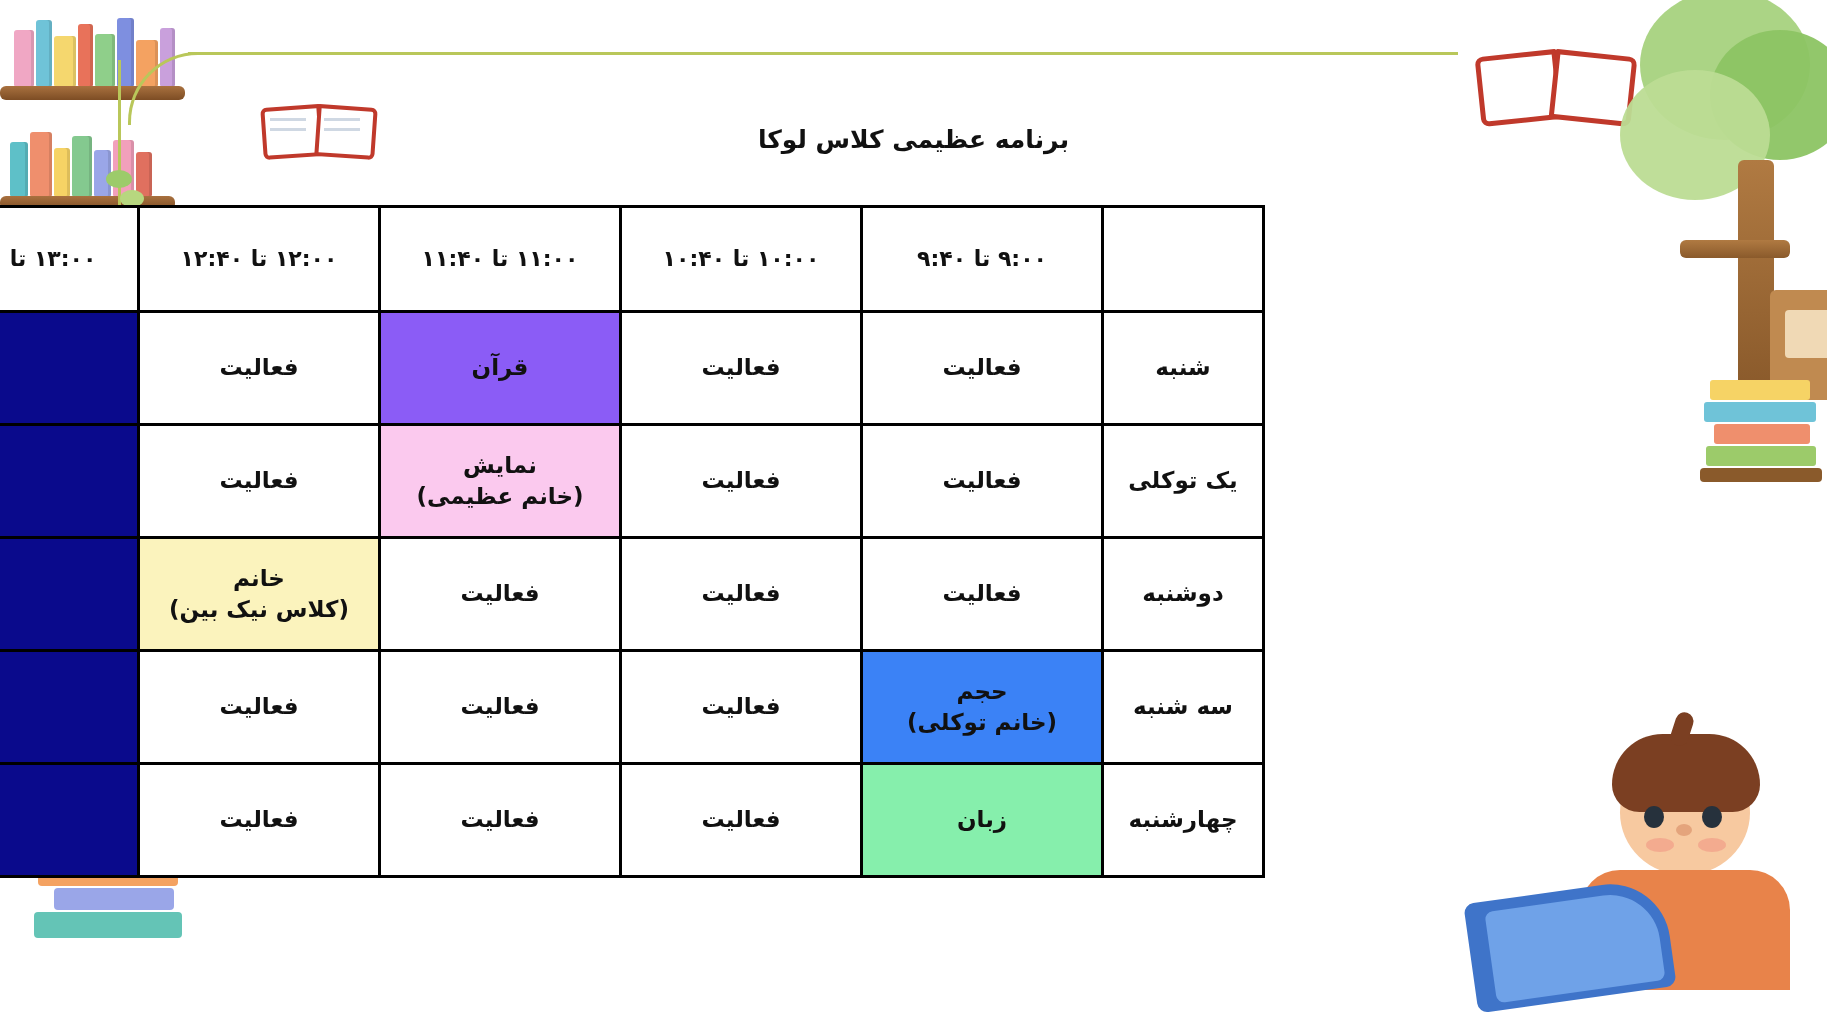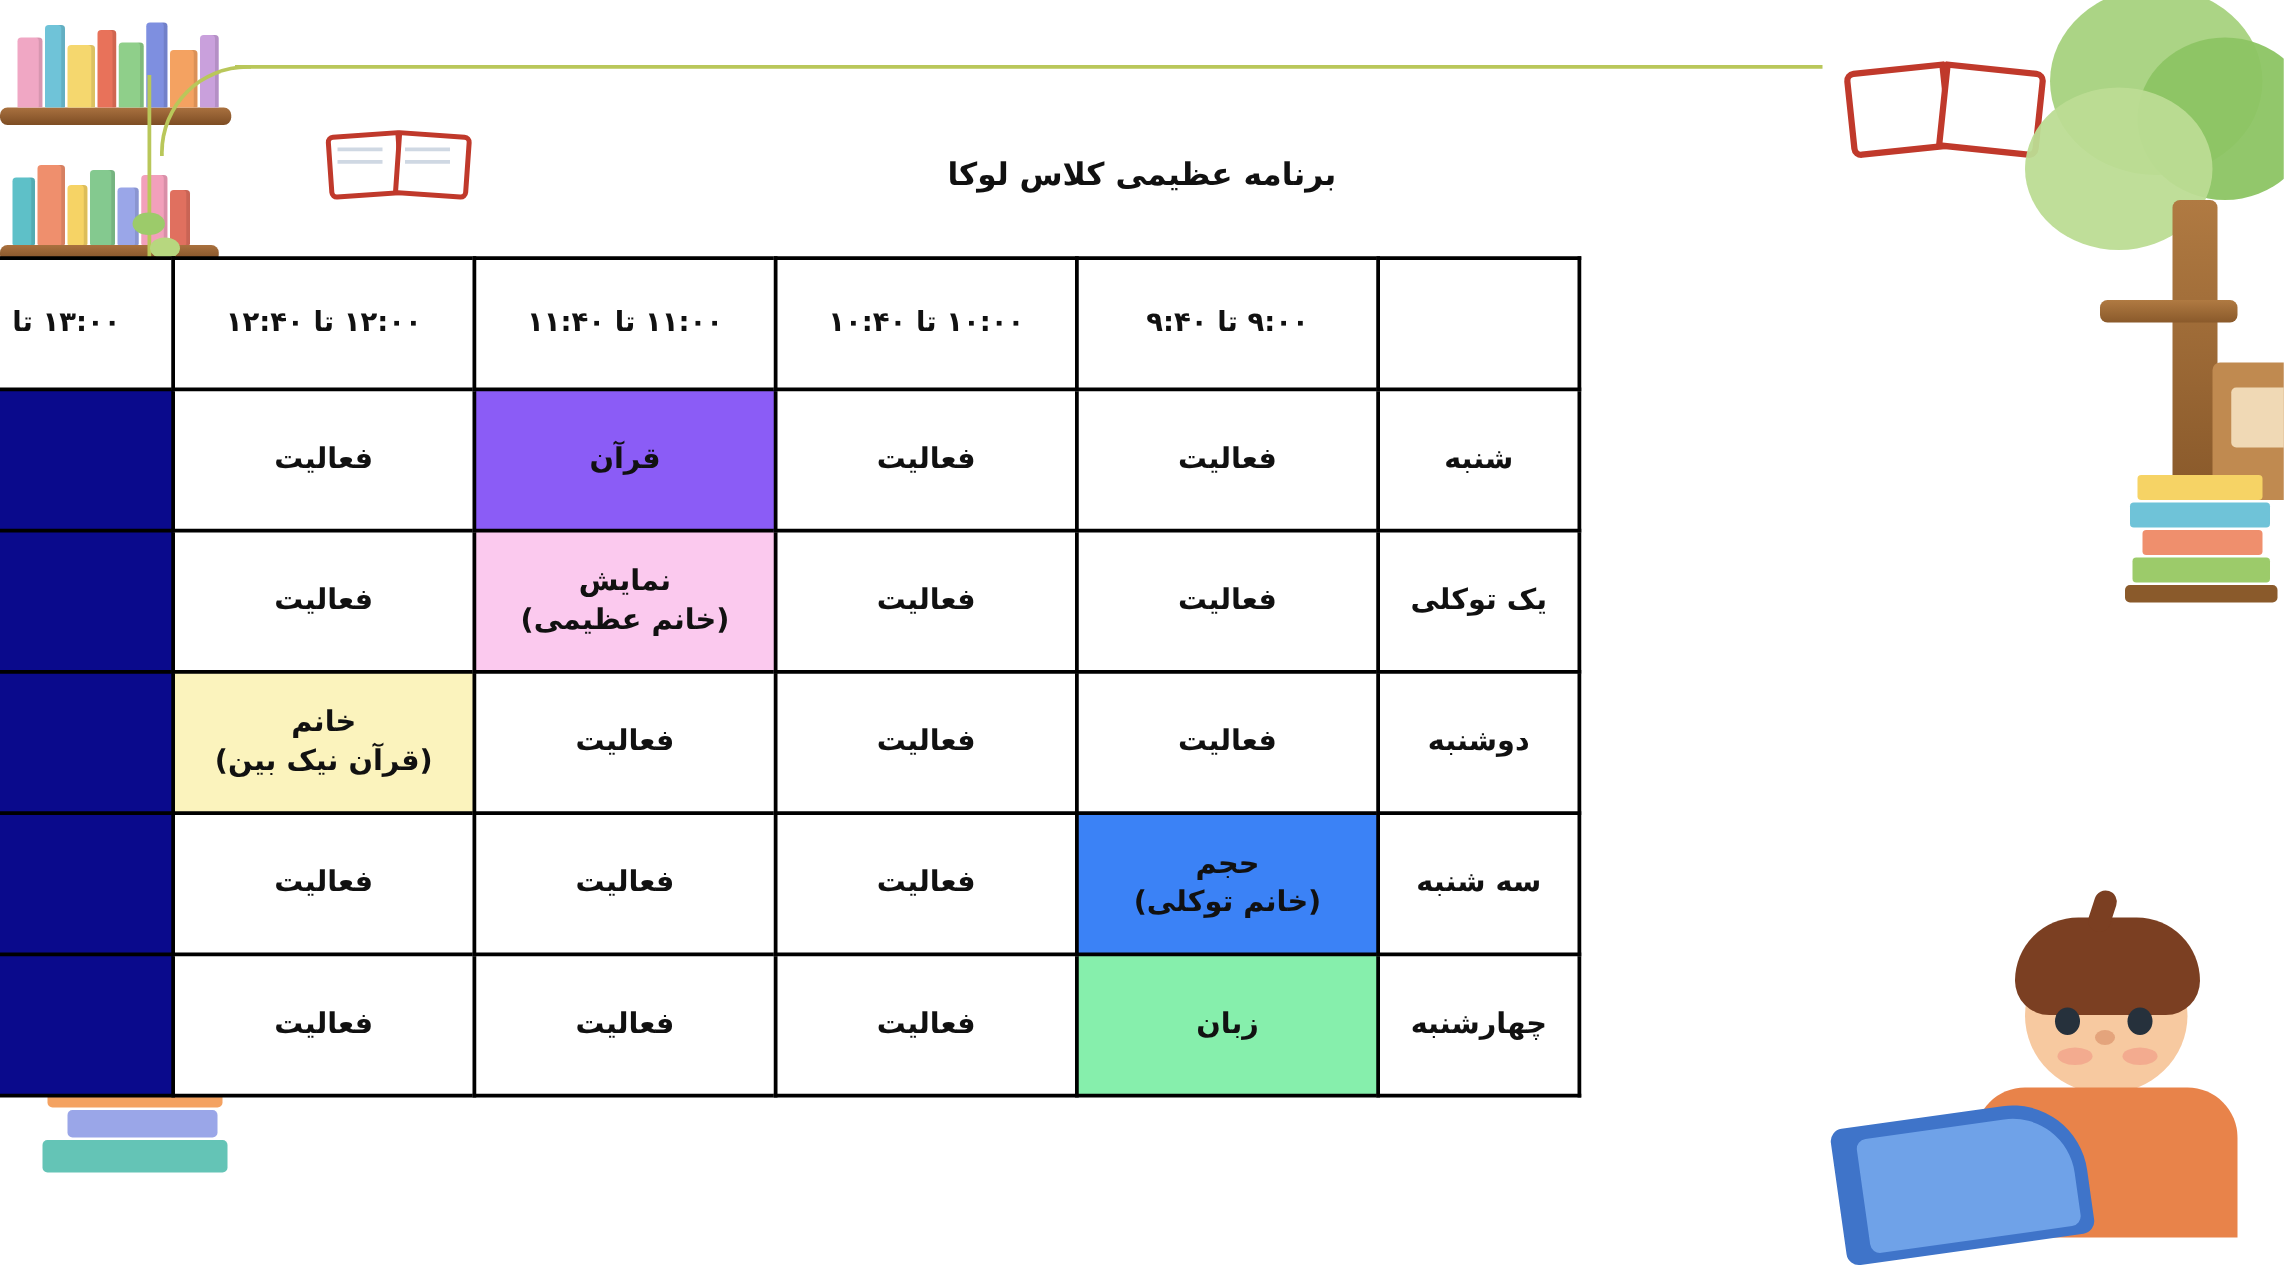--- a/index.html
+++ b/index.html
@@ -249,21 +249,21 @@
             <span class="sub">فعالیت</span>
           </td>
           <td class="col-slot" style="background: rgb(255, 255, 255);">
             <span class="sub">فعالیت</span>
           </td>
           <td class="col-slot" style="background: rgb(255, 255, 255);">
             <span class="sub">فعالیت</span>
           </td>
           <td class="col-slot" style="background: rgb(251, 243, 189);">
             <span class="sub">خانم</span>
-            <span class="sub">(قرآن نیک بین)</span>
+            <span class="sub">(کلاس نیک بین)</span>
           </td>
           <td class="col-slot cell-blocked" style="background: rgb(10, 10, 140);"></td>
         </tr>
         <tr>
           <td class="col-day">سه شنبه</td>
           <td class="col-slot" style="background: #3b82f6;">
             <span class="sub">حجم</span>
             <span class="sub">(خانم توکلی)</span>
           </td>
           <td class="col-slot" style="background: rgb(255, 255, 255);">

